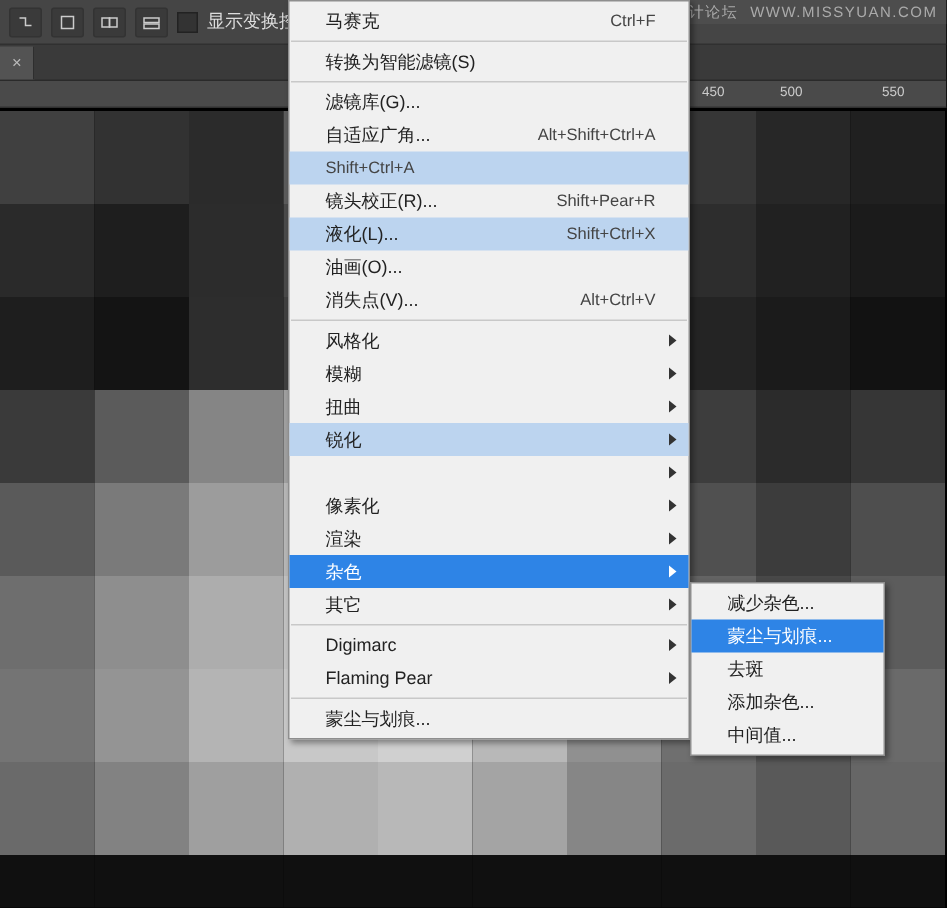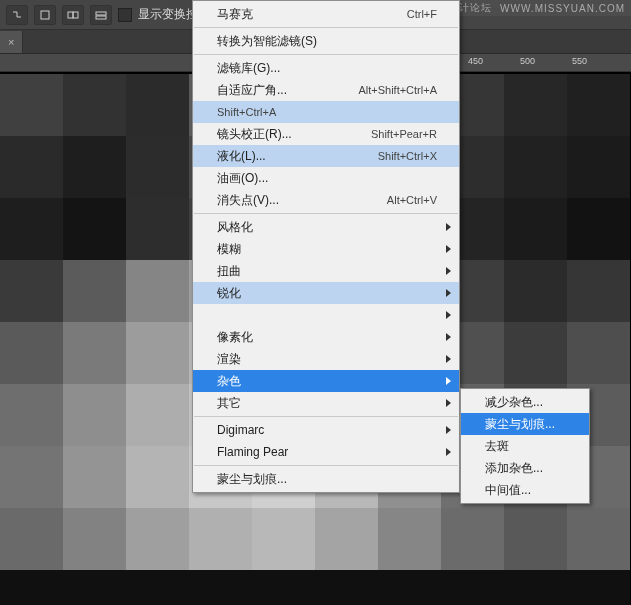--- a/index.html
+++ b/index.html
@@ -258,21 +258,21 @@
 
 <div class="tabbar">
   <div class="tab">
     <span class="tab-close">×</span>
   </div>
 </div>
 
 <div class="ruler">
   <span class="ruler-tick" style="left:468px">450</span>
   <span class="ruler-tick" style="left:520px">500</span>
-  <span class="ruler-tick" style="left:572px">550</span>
+  <span class="ruler-tick" style="left:588px">550</span>
 </div>
 
 <div class="menu menu-main">
   <div class="menu-item">
     <span class="label">马赛克</span>
     <span class="shortcut">Ctrl+F</span>
   </div>
   <div class="menu-sep"></div>
   <div class="menu-item">
     <span class="label">转换为智能滤镜(S)</span>

